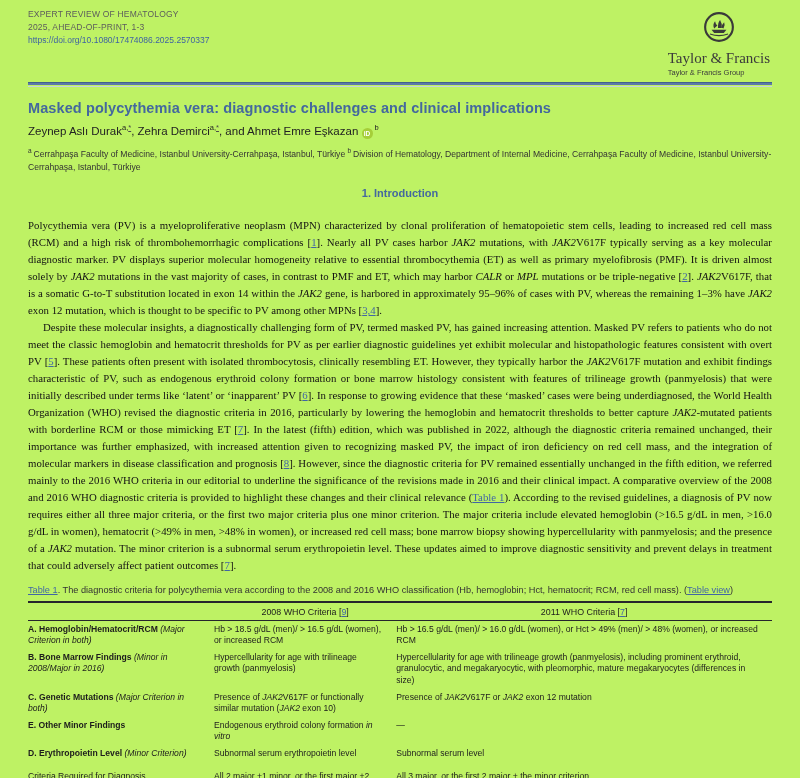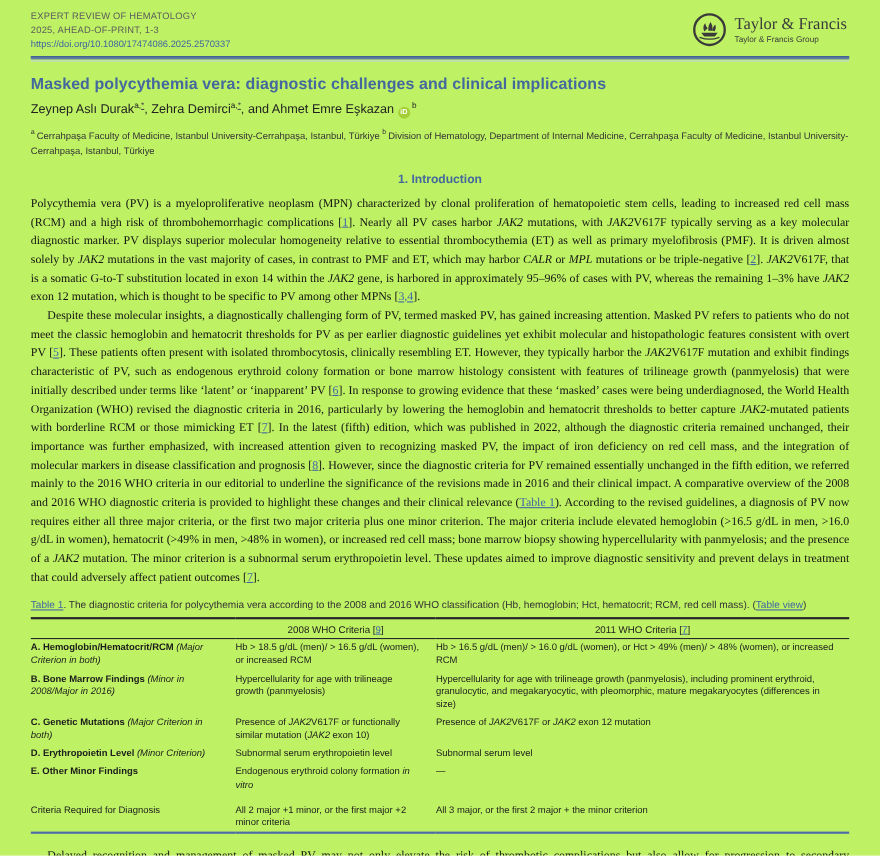--- a/index.html
+++ b/index.html
@@ -4,39 +4,39 @@
 <style>
   * { margin:0; padding:0; box-sizing:border-box; }
   html,body { background:#ffffff; }
   body { font-family:"Liberation Sans", sans-serif; }
   .page { width:800px; height:778px; padding:8px 28px 0 28px; overflow:hidden; background:#bef264; position:relative; }
 
   
   .masthead { display:flex; justify-content:space-between; align-items:flex-start; padding-bottom:5px; }
   .meta { font-size:8.5px; color:#5c5c5c; line-height:1.5; letter-spacing:.2px; }
   .meta .doi-link { color:#3f63a3; cursor:pointer; letter-spacing:0; }
-  .logo { display:flex; align-items:center; gap:7px; margin-top:3px; margin-right:2px; }
+  .logo { display:flex; align-items:center; gap:7px; margin-top:3px; margin-right:2px;flex-direction:column; }
   .logo-text .tf-name { font-family:"Liberation Serif", serif; font-size:15px; color:#3b3b3b; line-height:1.1; }
   .logo-text .tf-group { font-size:7.5px; color:#3b3b3b; margin-top:1px; }
   .rule { height:3px; background:#5c7ca6; border-top:1px solid #40618f; }
   .rule-sub { height:1px; background:#c6d2e0; margin-top:1px; }
 
   
   .title { margin-top:13px; font-size:14.5px; font-weight:bold; color:#44689e; letter-spacing:.1px; }
   .authors { margin-top:9px; font-size:11.5px; color:#222; }
   .authors sup { font-size:7.5px; vertical-align:super; line-height:0; }
   .affil { margin-top:9px; font-size:8.6px; color:#333; line-height:1.55; }
   .affil sup { font-size:6.5px; vertical-align:super; line-height:0; }
 
   .section-h { margin-top:13px; font-size:11px; font-weight:bold; color:#44689e;text-align:center; }
 
   
   .body-text { font-family:"Liberation Serif", serif; font-size:10.8px; line-height:17px;
                text-align:justify; color:#121212; }
-  .body-text.first { margin-top:8px; }
+  .body-text.first { margin-top:18px; }
   .body-text.indent { text-indent:15px; }
   .body-text.closing { margin-top:12px; text-indent:15px; }
   a.ref { color:#4166a5; text-decoration:underline; cursor:pointer; }
   sup a.cstar, sup.cstar { color:#4b4b4b; text-decoration:underline; cursor:pointer; font-style:normal; }
 
   
   .orcid { display:inline-block; width:11px; height:11px; border-radius:50%;
            background:#A6CE39; color:#fff; font-size:6.5px; font-weight:bold;
            text-align:center; line-height:11px; vertical-align:-1px; cursor:pointer; }
 
@@ -108,28 +108,28 @@
           <td class="lbl"><b>B. Bone Marrow Findings</b><i> (Minor in 2008/Major in 2016)</i></td>
           <td><span>Hypercellularity for age with trilineage growth (panmyelosis)</span></td>
           <td><span>Hypercellularity for age with trilineage growth (panmyelosis), including prominent erythroid, granulocytic, and megakaryocytic, with pleomorphic, mature megakaryocytes (differences in size)</span></td>
         </tr>
         <tr>
           <td class="lbl"><b>C. Genetic Mutations</b><i> (Major Criterion in both)</i></td>
           <td><span>Presence of </span><i>JAK2</i><span>V617F or functionally similar mutation (</span><i>JAK2</i><span> exon 10)</span></td>
           <td><span>Presence of </span><i>JAK2</i><span>V617F or </span><i>JAK2</i><span> exon 12 mutation</span></td>
         </tr>
         <tr>
+          <td class="lbl"><b>E. Other Minor Findings</b></td>
+          <td><span>Endogenous erythroid colony formation </span><i>in vitro</i></td>
+          <td><span>—</span></td>
+        </tr>
+        <tr>
           <td class="lbl"><b>D. Erythropoietin Level</b><i> (Minor Criterion)</i></td>
           <td><span>Subnormal serum erythropoietin level</span></td>
           <td><span>Subnormal serum level</span></td>
-        </tr>
-        <tr>
-          <td class="lbl"><b>E. Other Minor Findings</b></td>
-          <td><span>Endogenous erythroid colony formation </span><i>in vitro</i></td>
-          <td><span>—</span></td>
         </tr>
         <tr class="last">
           <td class="lbl"><span>Criteria Required for Diagnosis</span></td>
           <td><span>All 2 major +1 minor, or the first major +2 minor criteria</span></td>
           <td><span>All 3 major, or the first 2 major + the minor criterion</span></td>
         </tr>
       </tbody>
   </table>
 
   <p class="body-text closing"><span>Delayed recognition and management of masked PV may not only elevate the risk of thrombotic complications but also allow for progression to secondary myelofibrosis or transformation into acute myeloid leukemia outcomes that reflect the malignant potential of this disease [</span></p>

